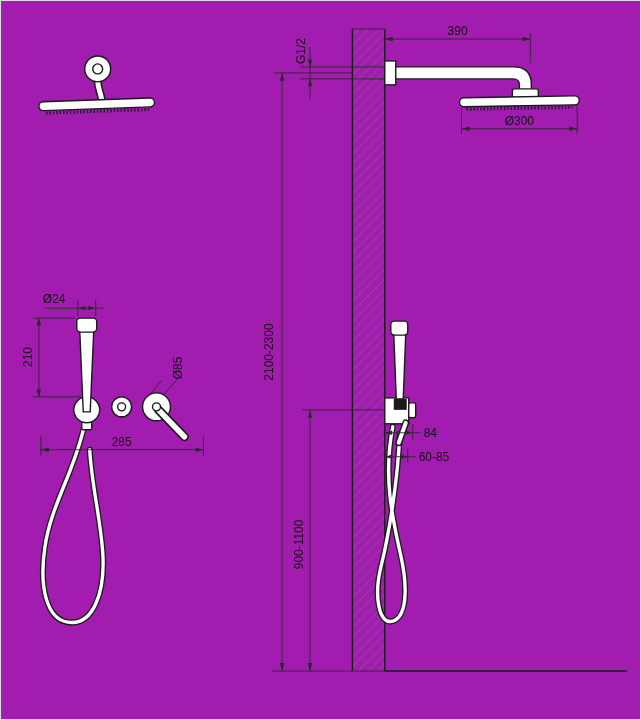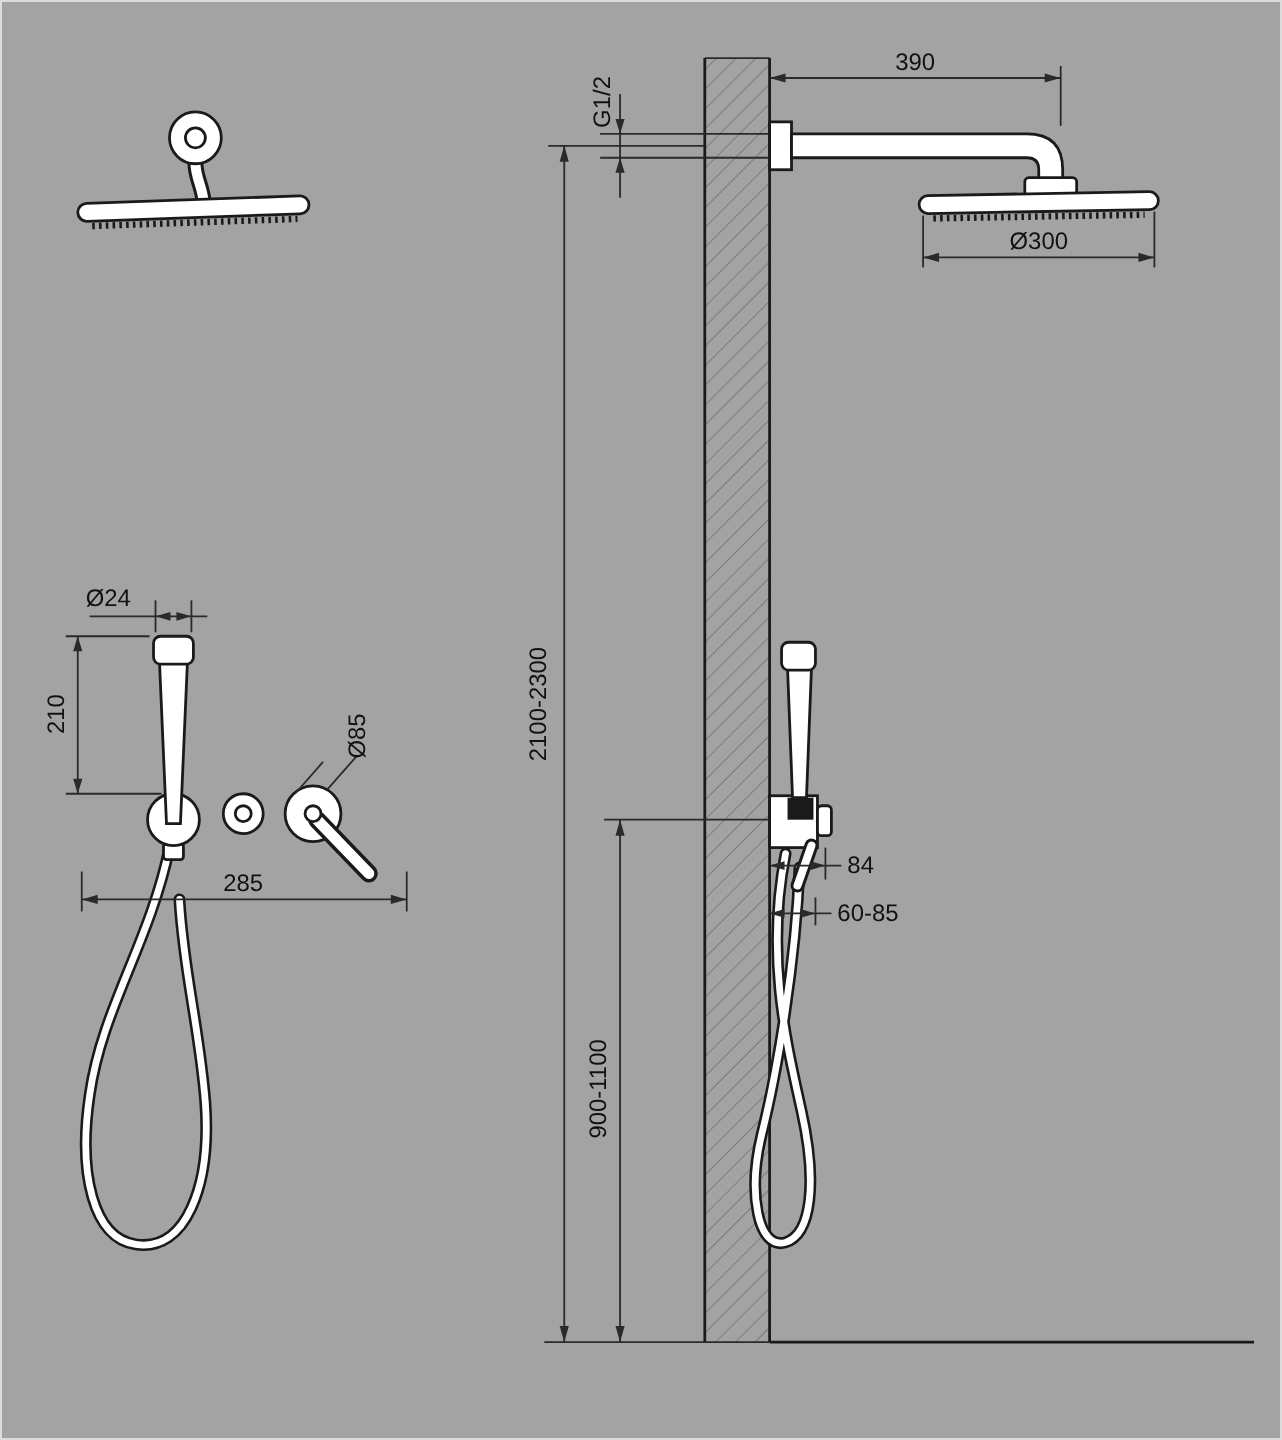--- a/index.html
+++ b/index.html
@@ -1,17 +1,17 @@
 <!DOCTYPE html>
 <html><head>
 <meta charset="utf-8">
 <style>
   html,body{margin:0;padding:0;background:#fff;}
   body{width:641px;height:720px;overflow:hidden;}
-  .sheet{box-sizing:border-box;width:641px;height:720px;border:1px solid #dcdcdc;background:#a3a3a3;}
+  .sheet{box-sizing:border-box;width:641px;height:720px;border:1px solid #dcdcdc;background:#a21caf;}
   svg{display:block;}
   .obj{stroke:#1a1a1a;stroke-width:1.4;fill:none;}
   .objf{stroke:#1a1a1a;stroke-width:1.4;fill:#ffffff;}
   .dim{stroke:#2a2a2a;stroke-width:0.9;fill:none;}
   .arr{fill:#2a2a2a;stroke:none;}
   .txt{font-family:"Liberation Sans",sans-serif;font-size:12px;fill:#111;}
   .hoseo{stroke:#1a1a1a;stroke-width:6;fill:none;stroke-linecap:round;}
   .hosei{stroke:#ffffff;stroke-width:3.4;fill:none;stroke-linecap:round;}
   .tube{stroke:#1a1a1a;stroke-width:8;fill:none;}
   .tubei{stroke:#ffffff;stroke-width:5;fill:none;}

